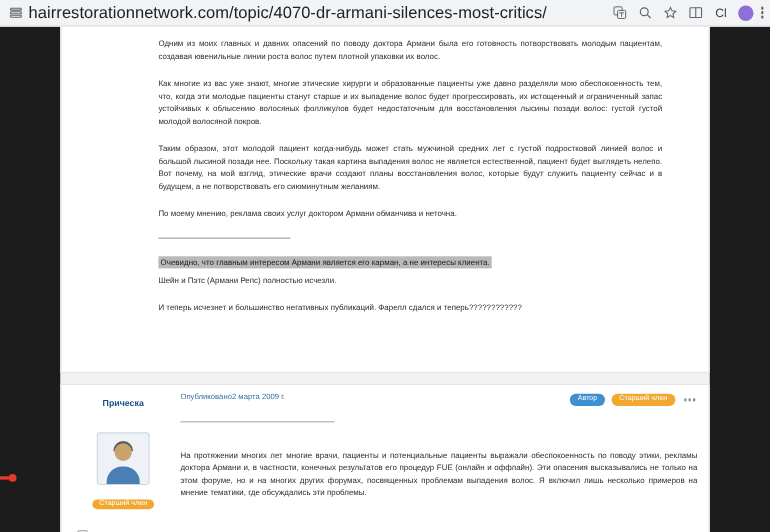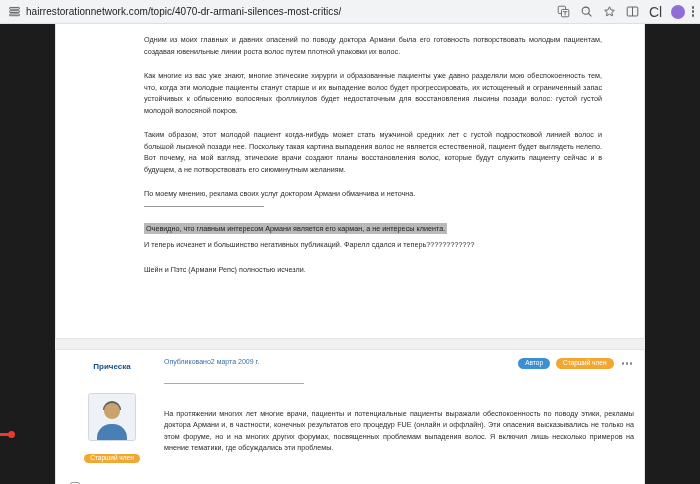--- a/index.html
+++ b/index.html
@@ -46,21 +46,21 @@
   .tb-icon svg { display: block; }
   .url-wrap {
     flex: 1;
     display: flex;
     align-items: center;
     height: 18px;
     margin: 0 4px;
     min-width: 0;
   }
   .url-text {
-    font-size: 10px;
+    font-size: 15px;
     color: #202124;
     white-space: nowrap;
     overflow: hidden;
     text-overflow: ellipsis;
     letter-spacing: 0.05px;
   }
   .tb-right {
     display: flex;
     align-items: center;
     gap: 7px;
@@ -145,21 +145,21 @@
     padding: 10px 42px 10px 88px;
   }
   .para {
     font-size: 7.2px;
     line-height: 11.5px;
     color: #2b2b2b;
     margin: 0 0 13px 0;
     text-align: justify;
     letter-spacing: 0.02px;
   }
-  .para.last { margin-bottom: 6px; }
+  .para.last { margin-bottom: 16px; }
   .hr-short {
     width: 120px;
     height: 0;
     border-top: 1px solid #999;
     margin: 4px 0 16px 0;
   }
   .highlight {
     background: #b9b9b9;
     color: #1a1a1a;
     display: inline;
@@ -371,21 +371,21 @@
         <svg width="13" height="13" viewBox="0 0 16 16" fill="none" stroke="#5f6368" stroke-width="1.2">
           <path d="M8 2.2 9.8 6l4.1.5-3 2.8.8 4-3.7-2-3.7 2 .8-4-3-2.8 4.1-.5z"></path>
         </svg>
       </span>
       <span class="tb-icon">
         <svg width="13" height="13" viewBox="0 0 16 16" fill="none" stroke="#5f6368" stroke-width="1.2">
           <rect x="1.5" y="2.5" width="13" height="11" rx="1"></rect>
           <path d="M8 2.5v11"></path>
         </svg>
       </span>
-      <span class="tb-icon" style="font-size:14px;color:#3c4043;">Cl</span>
+      <span class="tb-icon" style="font-size:11px;color:#3c4043;">Cl</span>
       <span class="profile-dot"></span>
       <span class="menu-dots">
           <i></i>
           <i></i>
           <i></i>
         </span>
     </div>
   </div>
 
   <div class="page">
@@ -397,22 +397,22 @@
       <div class="post-card top">
         <div class="post-body">
           <p class="para">Одним из моих главных и давних опасений по поводу доктора Армани была его готовность потворствовать молодым пациентам, создавая ювенильные линии роста волос путем плотной упаковки их волос.</p>
           <p class="para">Как многие из вас уже знают, многие этические хирурги и образованные пациенты уже давно разделяли мою обеспокоенность тем, что, когда эти молодые пациенты станут старше и их выпадение волос будет прогрессировать, их истощенный и ограниченный запас устойчивых к облысению волосяных фолликулов будет недостаточным для восстановления лысины позади волос: густой густой молодой волосяной покров.</p>
           <p class="para">Таким образом, этот молодой пациент когда-нибудь может стать мужчиной средних лет с густой подростковой линией волос и большой лысиной позади нее. Поскольку такая картина выпадения волос не является естественной, пациент будет выглядеть нелепо. Вот почему, на мой взгляд, этические врачи создают планы восстановления волос, которые будут служить пациенту сейчас и в будущем, а не потворствовать его сиюминутным желаниям.</p>
           <p class="para last">По моему мнению, реклама своих услуг доктором Армани обманчива и неточна.</p>
           <div class="hr-short"></div>
           <p class="para para-hl">
             <span class="highlight">Очевидно, что главным интересом Армани является его карман, а не интересы клиента.</span>
           </p>
+          <p class="para">Шейн и Пэтс (Армани Репс) полностью исчезли.</p>
           <p class="para">И теперь исчезнет и большинство негативных публикаций. Фарелл сдался и теперь????????????</p>
-          <p class="para">Шейн и Пэтс (Армани Репс) полностью исчезли.</p>
         </div>
       </div>
 
       <div class="post-card second">
         <div class="post2">
           <div class="author-col">
             <div class="author-name">Прическа</div>
             <div class="avatar">
               <div class="hair"></div>
               <div class="head"></div>

